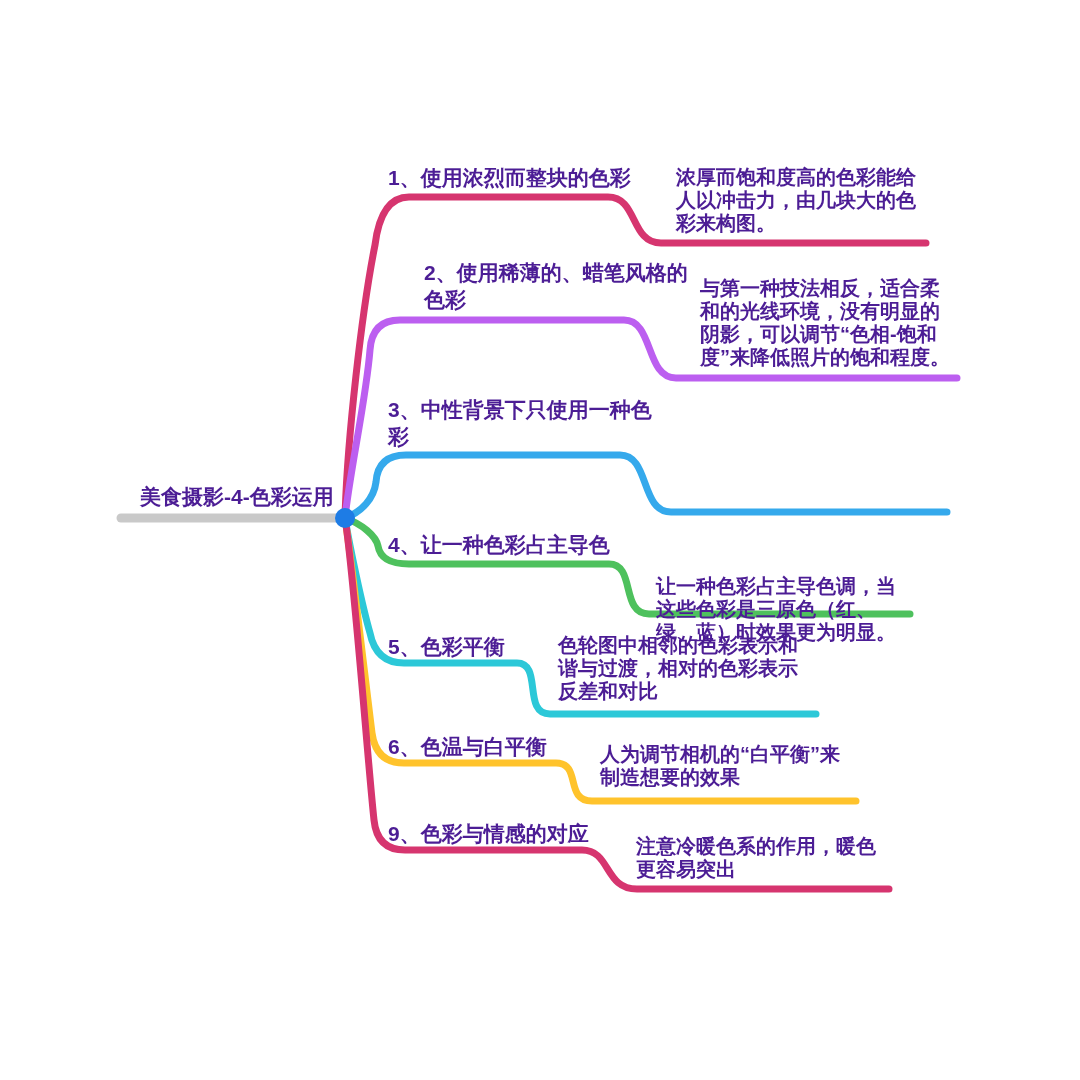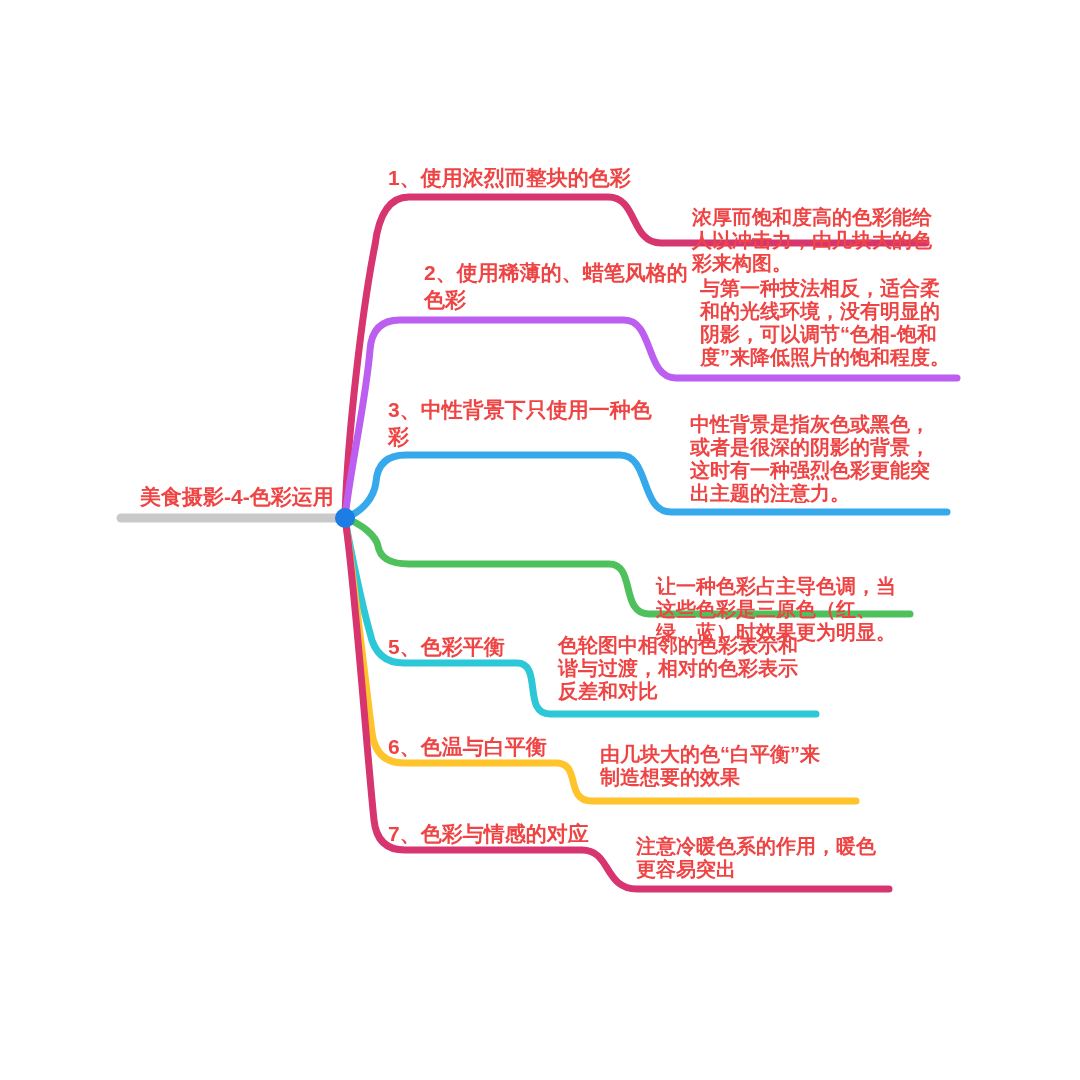--- a/index.html
+++ b/index.html
@@ -8,21 +8,21 @@
     width: 1080px;
     height: 1080px;
     background: #ffffff;
     font-family: "Liberation Sans", "DejaVu Sans", sans-serif;
     overflow: hidden;
   }
   #wires { position: absolute; left: 0; top: 0; }
   .node-label {
     position: absolute;
     white-space: pre-line;
-    color: #ef4444;
+    color: #4c1d95;
     cursor: default;
   }
   .root-label {
     font-size: 21px;
     font-weight: 700;
     line-height: 26px;
     text-align: right;
   }
   .branch-title {
     font-size: 21px;
@@ -57,48 +57,45 @@
     <path d="M 345 518 C 352 565 366 685 372 733 Q 376 763 404 763 L 556 763 C 582 763 564 801 592 801 L 856 801" fill="none" stroke-width="7" stroke-linecap="round" stroke-linejoin="round" stroke="#FFC32C"></path>
 
     <path d="M 345 518 C 354 575 368 765 374 820 Q 377 850 405 850 L 582 850 C 611 850 604 889 637 889 L 889 889" fill="none" stroke-width="7" stroke-linecap="round" stroke-linejoin="round" stroke="#D6356F"></path>
 
     <circle cx="345" cy="518" r="10" fill="#1E7CE5"></circle>
   </svg>
 
   <div class="node-label root-label" style="left:140px; top:484px;">美食摄影-4-色彩运用</div>
 
   <div class="node-label branch-title" style="left:388px; top:164px;">1、使用浓烈而整块的色彩</div>
-  <div class="node-label branch-desc" style="left:692px; top:166px;margin-top:40px;">浓厚而饱和度高的色彩能给
+  <div class="node-label branch-desc" style="left:676px; top:166px;">浓厚而饱和度高的色彩能给
 人以冲击力，由几块大的色
 彩来构图。</div>
 
   <div class="node-label branch-title" style="left:388px; top:259px;margin-left:36px;">2、使用稀薄的、蜡笔风格的
 色彩</div>
   <div class="node-label branch-desc" style="left:676px; top:277px;margin-left:24px;">与第一种技法相反，适合柔
 和的光线环境，没有明显的
 阴影，可以调节“色相-饱和
 度”来降低照片的饱和程度。</div>
 
   <div class="node-label branch-title" style="left:388px; top:396px;">3、中性背景下只使用一种色
 彩</div>
-  <div class="node-label branch-desc" style="left:690px; top:413px;">中性背景是指灰色或黑色，
-或者是很深的阴影的背景，
-这时有一种强烈色彩更能突
-出主题的注意力。</div>
 
+  <div class="node-label branch-title" style="left:388px; top:531px;">4、让一种色彩占主导色</div>
   <div class="node-label branch-desc" style="left:656px; top:535px;margin-top:40px;">让一种色彩占主导色调，当
 这些色彩是三原色（红、
 绿、蓝）时效果更为明显。</div>
 
   <div class="node-label branch-title" style="left:388px; top:633px;">5、色彩平衡</div>
   <div class="node-label branch-desc" style="left:558px; top:634px;">色轮图中相邻的色彩表示和
 谐与过渡，相对的色彩表示
 反差和对比</div>
 
   <div class="node-label branch-title" style="left:388px; top:733px;">6、色温与白平衡</div>
-  <div class="node-label branch-desc" style="left:600px; top:743px;">由几块大的色“白平衡”来
+  <div class="node-label branch-desc" style="left:600px; top:743px;">人为调节相机的“白平衡”来
 制造想要的效果</div>
 
-  <div class="node-label branch-title" style="left:388px; top:820px;">7、色彩与情感的对应</div>
+  <div class="node-label branch-title" style="left:388px; top:820px;">9、色彩与情感的对应</div>
   <div class="node-label branch-desc" style="left:636px; top:835px;">注意冷暖色系的作用，暖色
 更容易突出</div>
 
 </div>
 
 </body></html>

